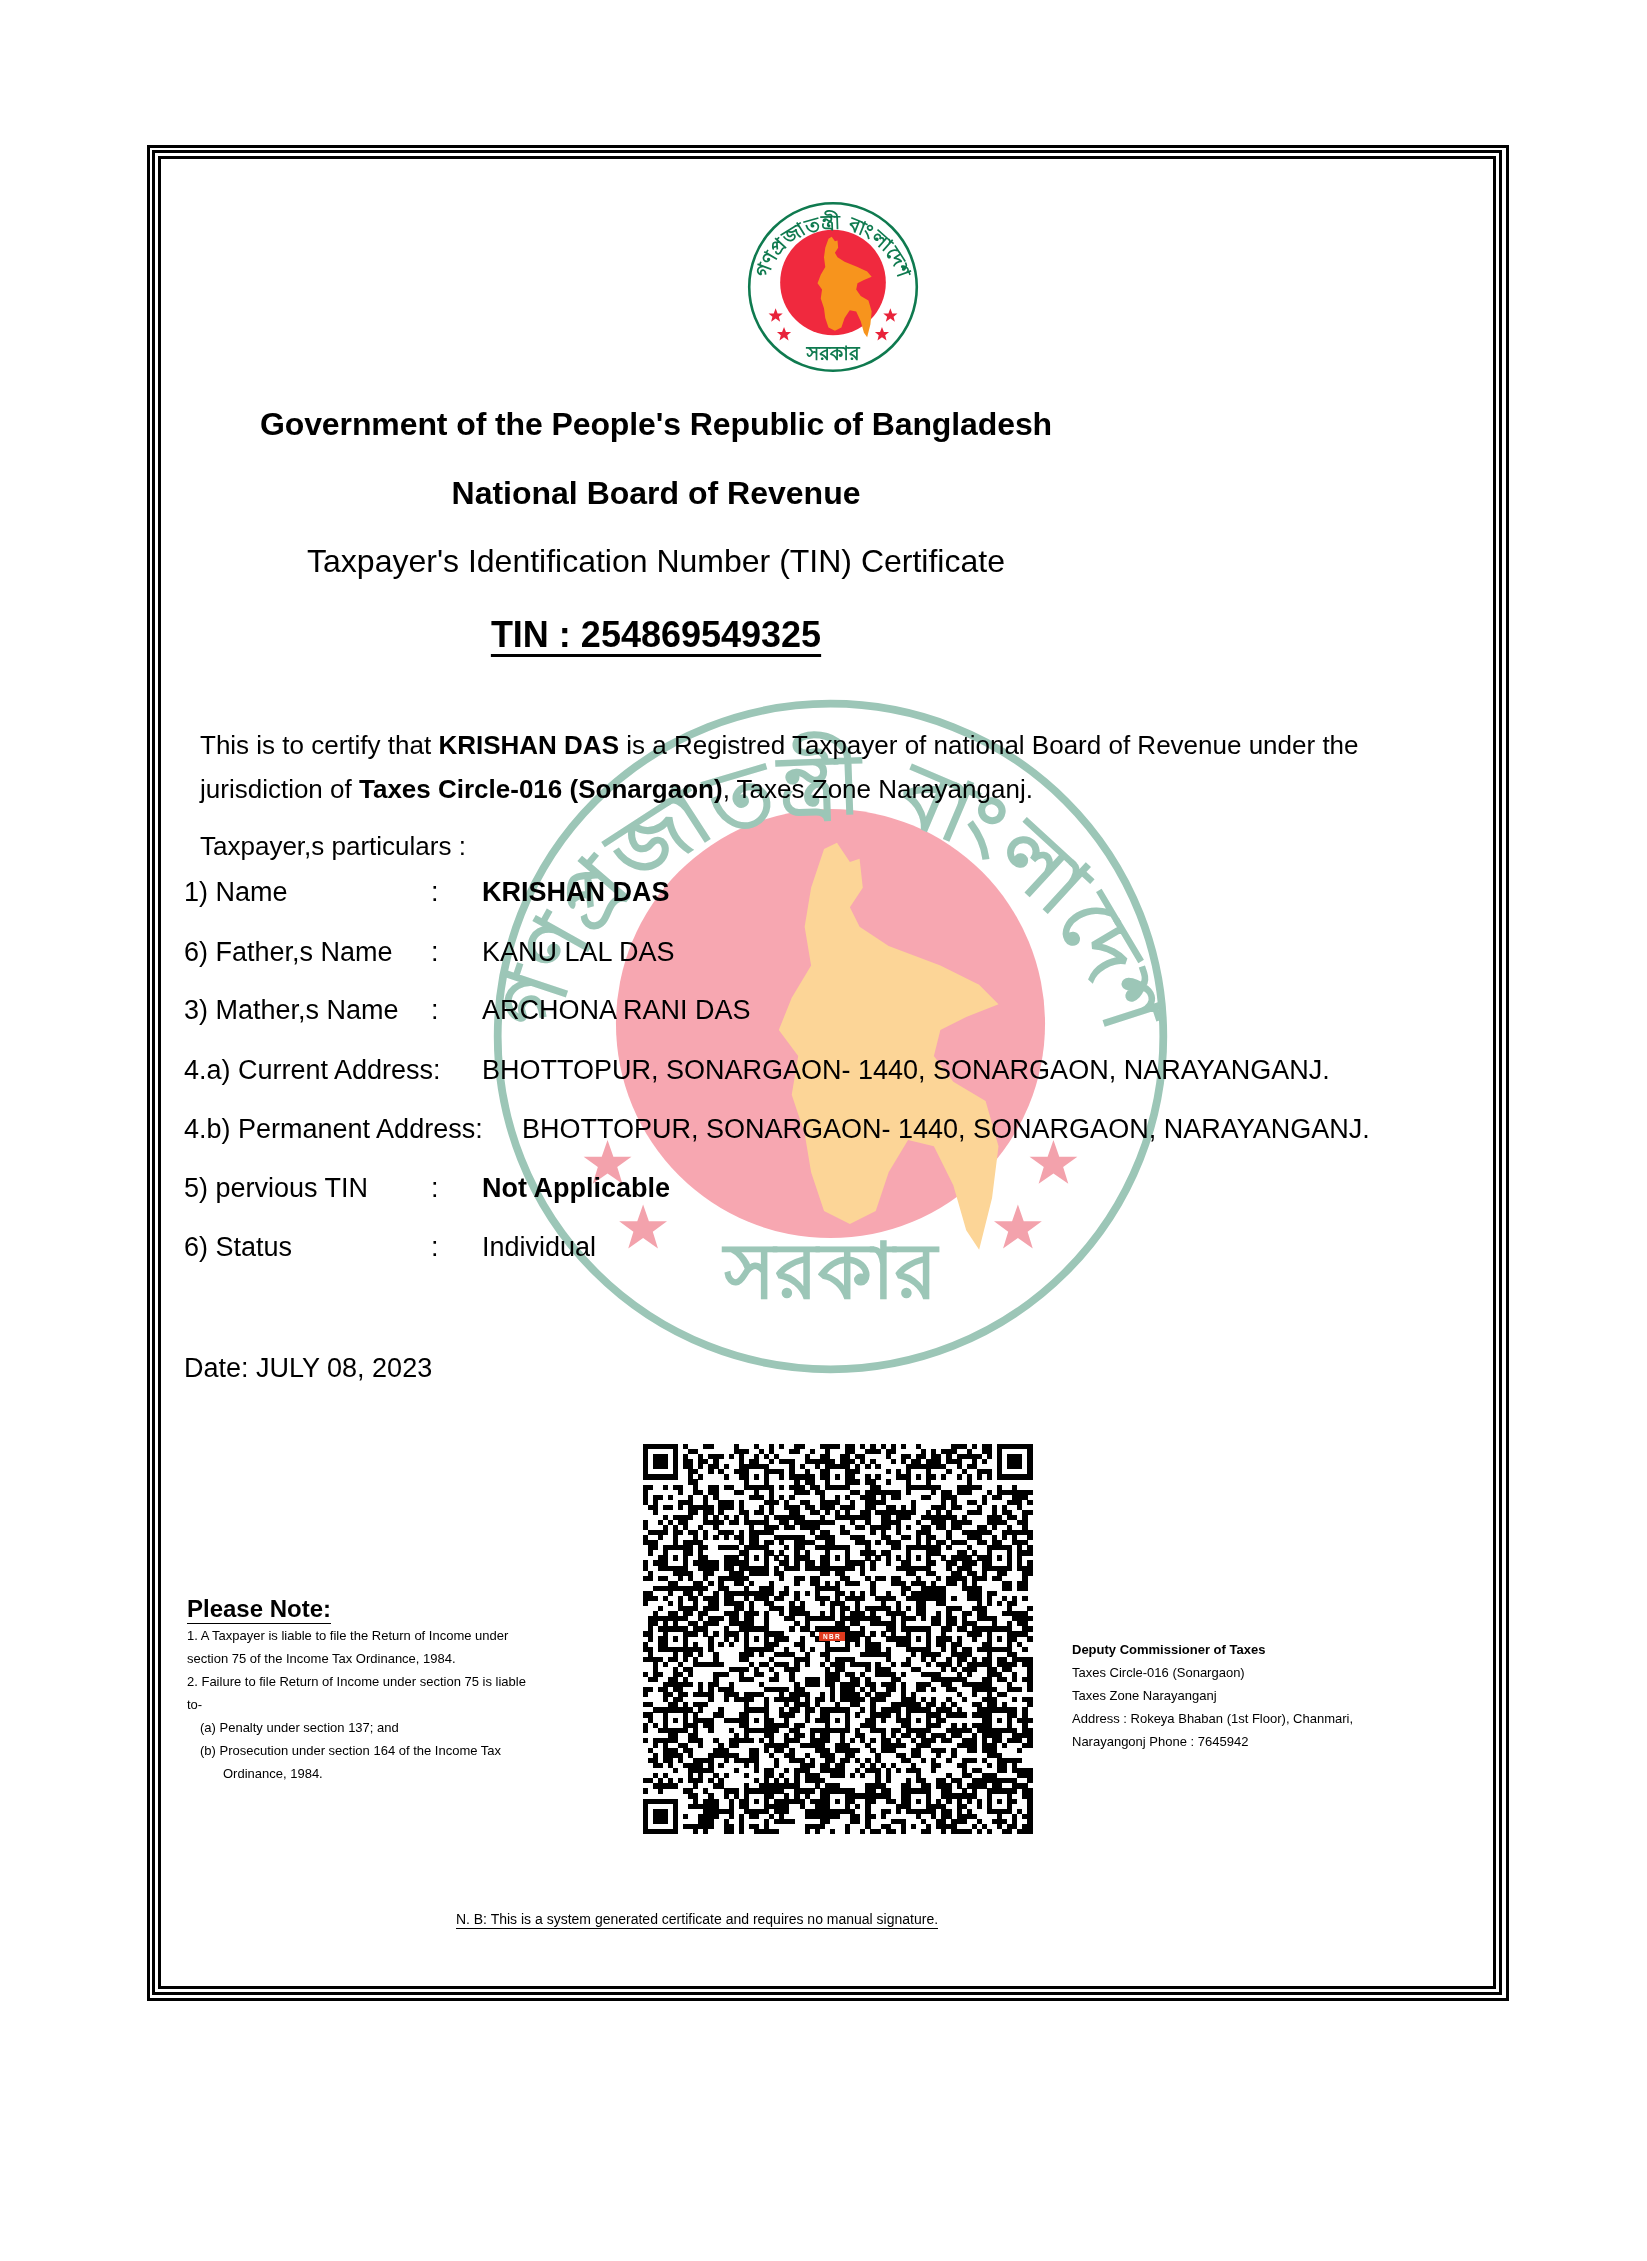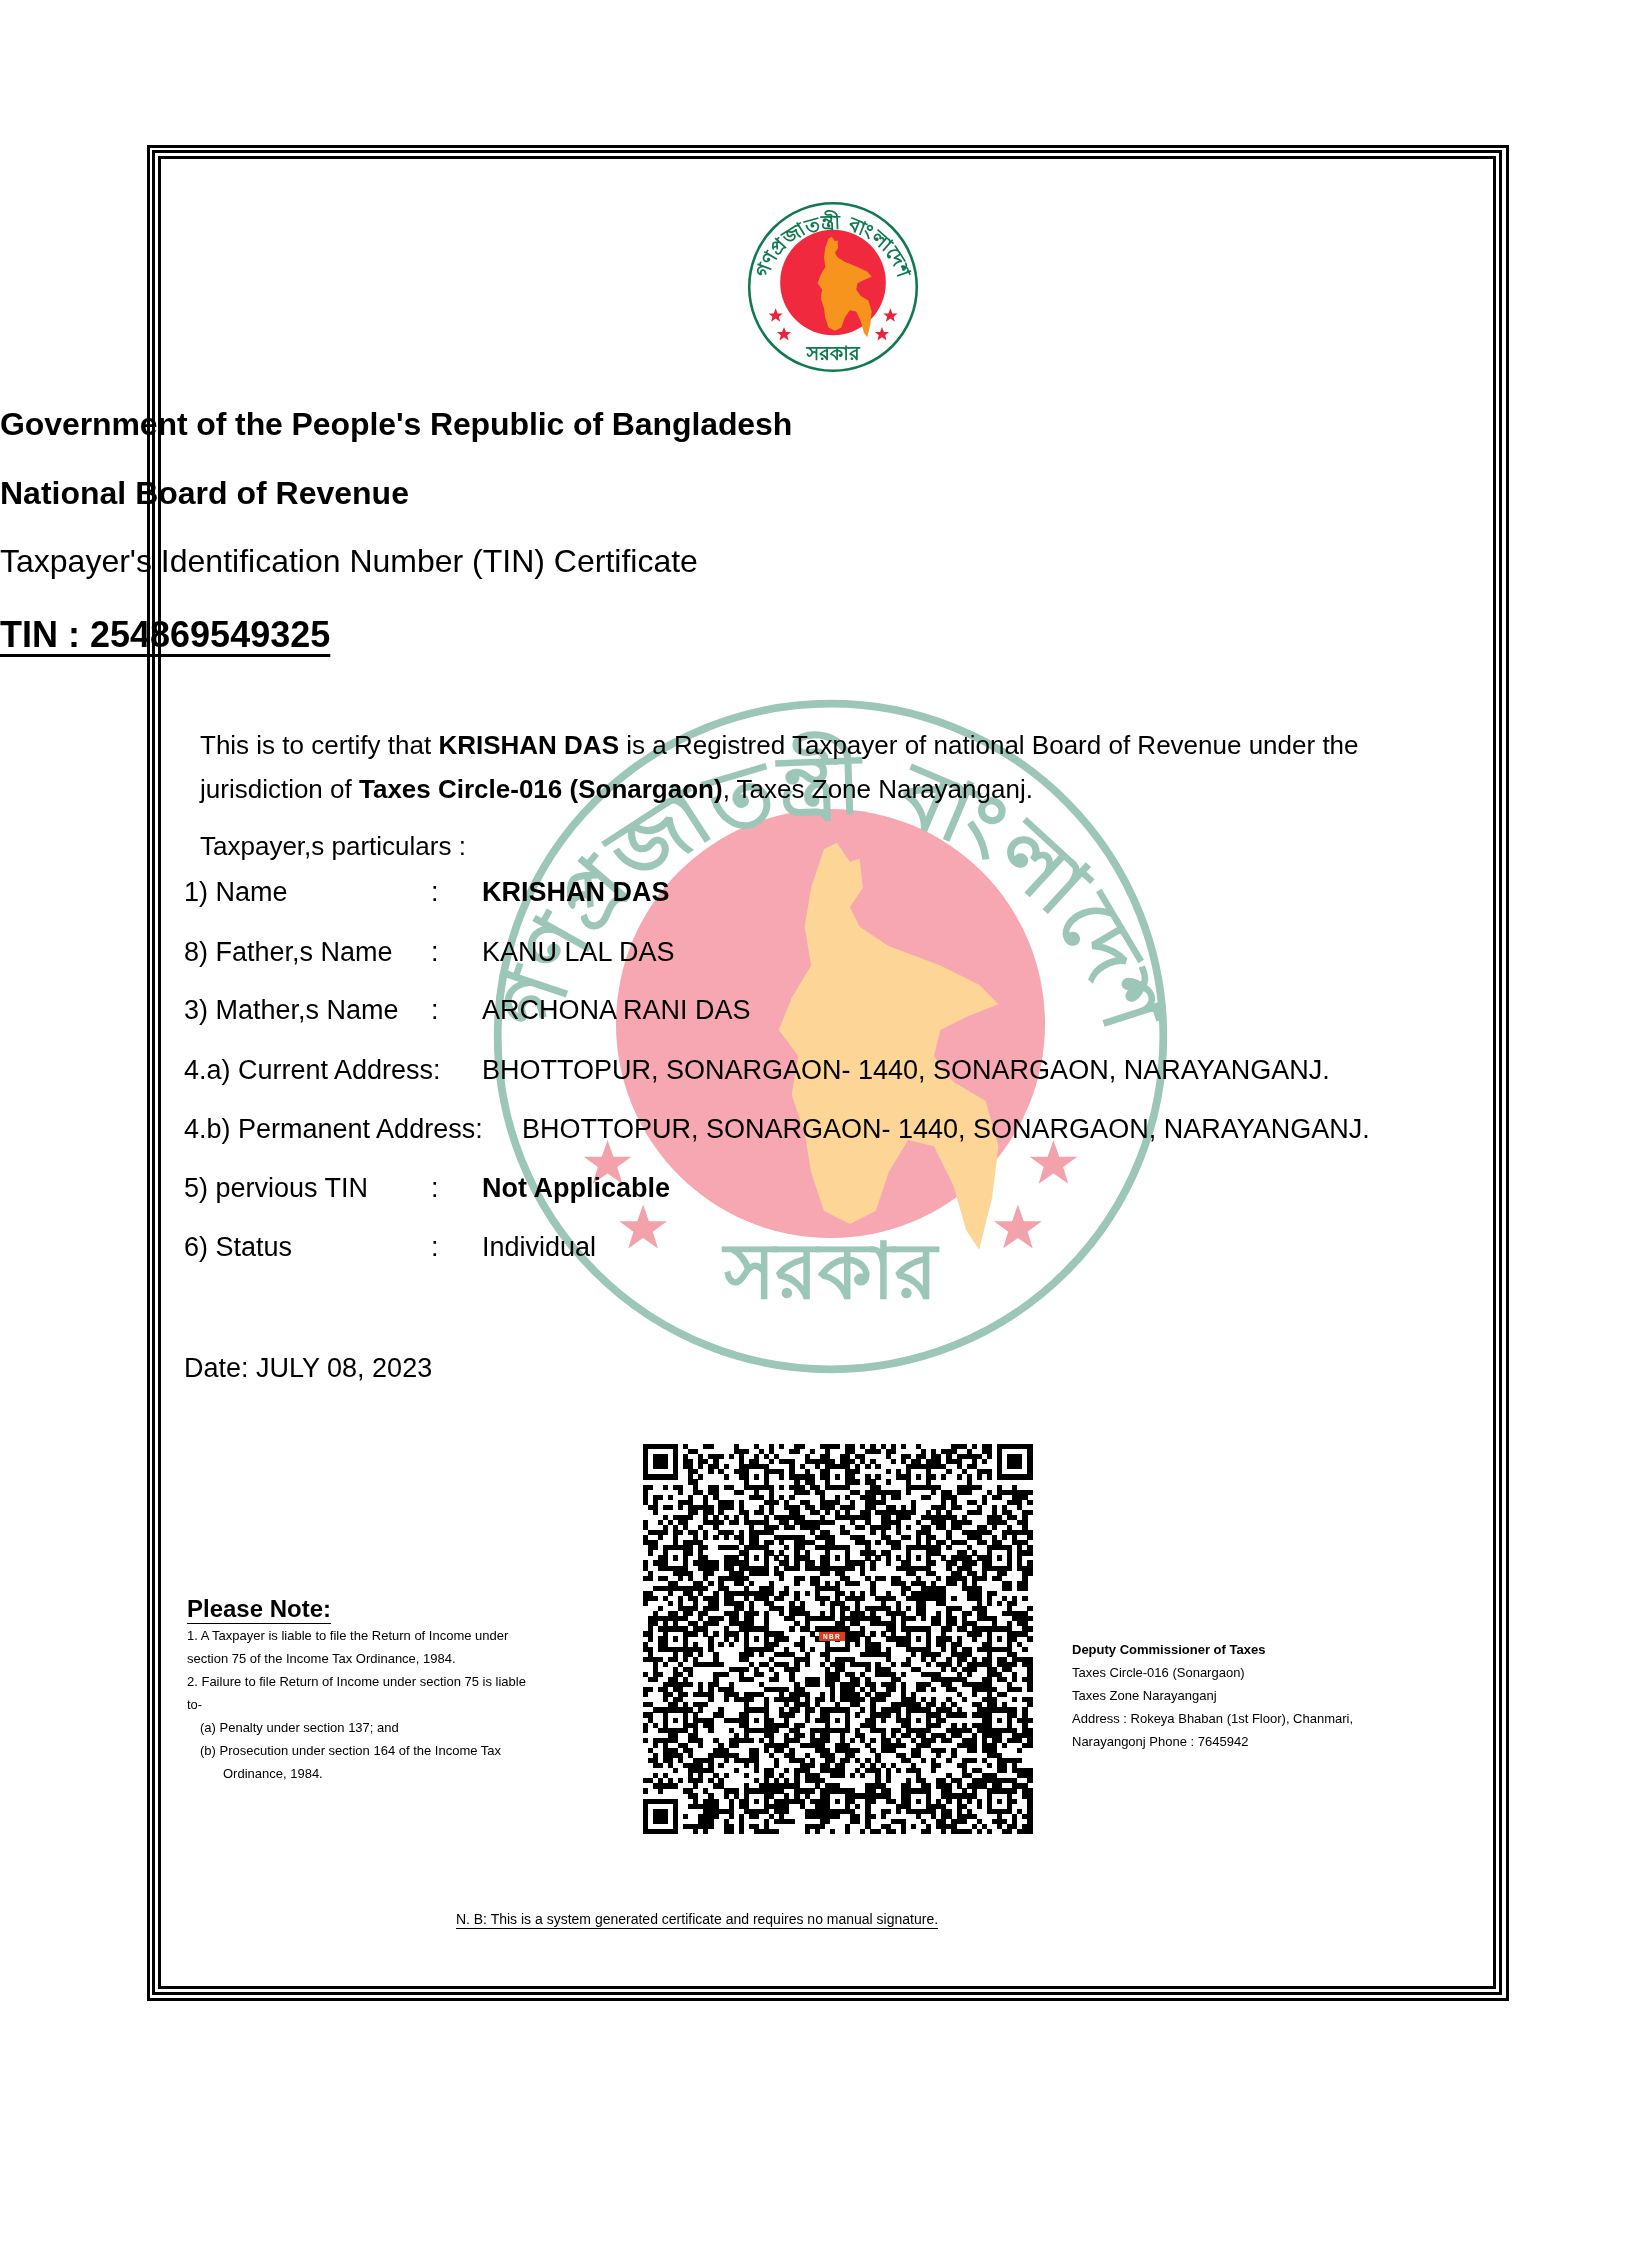--- a/index.html
+++ b/index.html
@@ -10,21 +10,21 @@
   .border-outer { position: absolute; left: 147px; top: 145px; width: 1362px; height: 1856px;
                   border: 3.9px solid #000; box-sizing: border-box; }
   .border-mid   { position: absolute; left: 152px; top: 150px; width: 1350px; height: 1845px;
                   border: 3.9px solid #000; box-sizing: border-box; }
   .border-inner { position: absolute; left: 158px; top: 156px; width: 1338px; height: 1833px;
                   border: 3.2px solid #000; box-sizing: border-box; }
 
   .seal-top { position: absolute; left: 746px; top: 200px; width: 174px; height: 174px; }
   .watermark { position: absolute; left: 488px; top: 694px; width: 685px; height: 685px; opacity: 1; }
 
-  .center { position: absolute; left: 0; width: 1312px; }
+  .center { position: absolute; left: 0; width: 1312px; text-align: center; }
   .h-gov { top: 406px; font-size: 32px; font-weight: bold; letter-spacing: -0.1px; }
   .h-nbr { top: 475px; font-size: 32px; font-weight: bold; }
   .h-cert { top: 543px; font-size: 32px; }
   .h-tin { top: 614px; font-size: 36px; font-weight: bold; }
   .h-tin span { text-decoration: underline; text-decoration-thickness: 3.2px; text-underline-offset: 6.5px; }
 
   .body-text { position: absolute; left: 184px; font-size: 26px; line-height: 44px; margin-left: 16px; }
   .p-cert { top: 723px; width: 1266px; }
   .particulars-title { top: 824px; }
 
@@ -109,21 +109,21 @@
 </div>
 
 <div class="body-text particulars-title">Taxpayer,s particulars :</div>
 
 <div class="row" style="top:877px;">
   <span class="lbl">1) Name</span>
   <span class="colon">:</span>
   <span class="val bold">KRISHAN DAS</span>
 </div>
 <div class="row" style="top:937px;">
-  <span class="lbl">8) Father,s Name</span>
+  <span class="lbl">6) Father,s Name</span>
   <span class="colon">:</span>
   <span class="val">KANU LAL DAS</span>
 </div>
 <div class="row" style="top:995px;">
   <span class="lbl">3) Mather,s Name</span>
   <span class="colon">:</span>
   <span class="val">ARCHONA RANI DAS</span>
 </div>
 <div class="row" style="top:1055px;">
   <span class="lbl">4.a) Current Address:</span>

